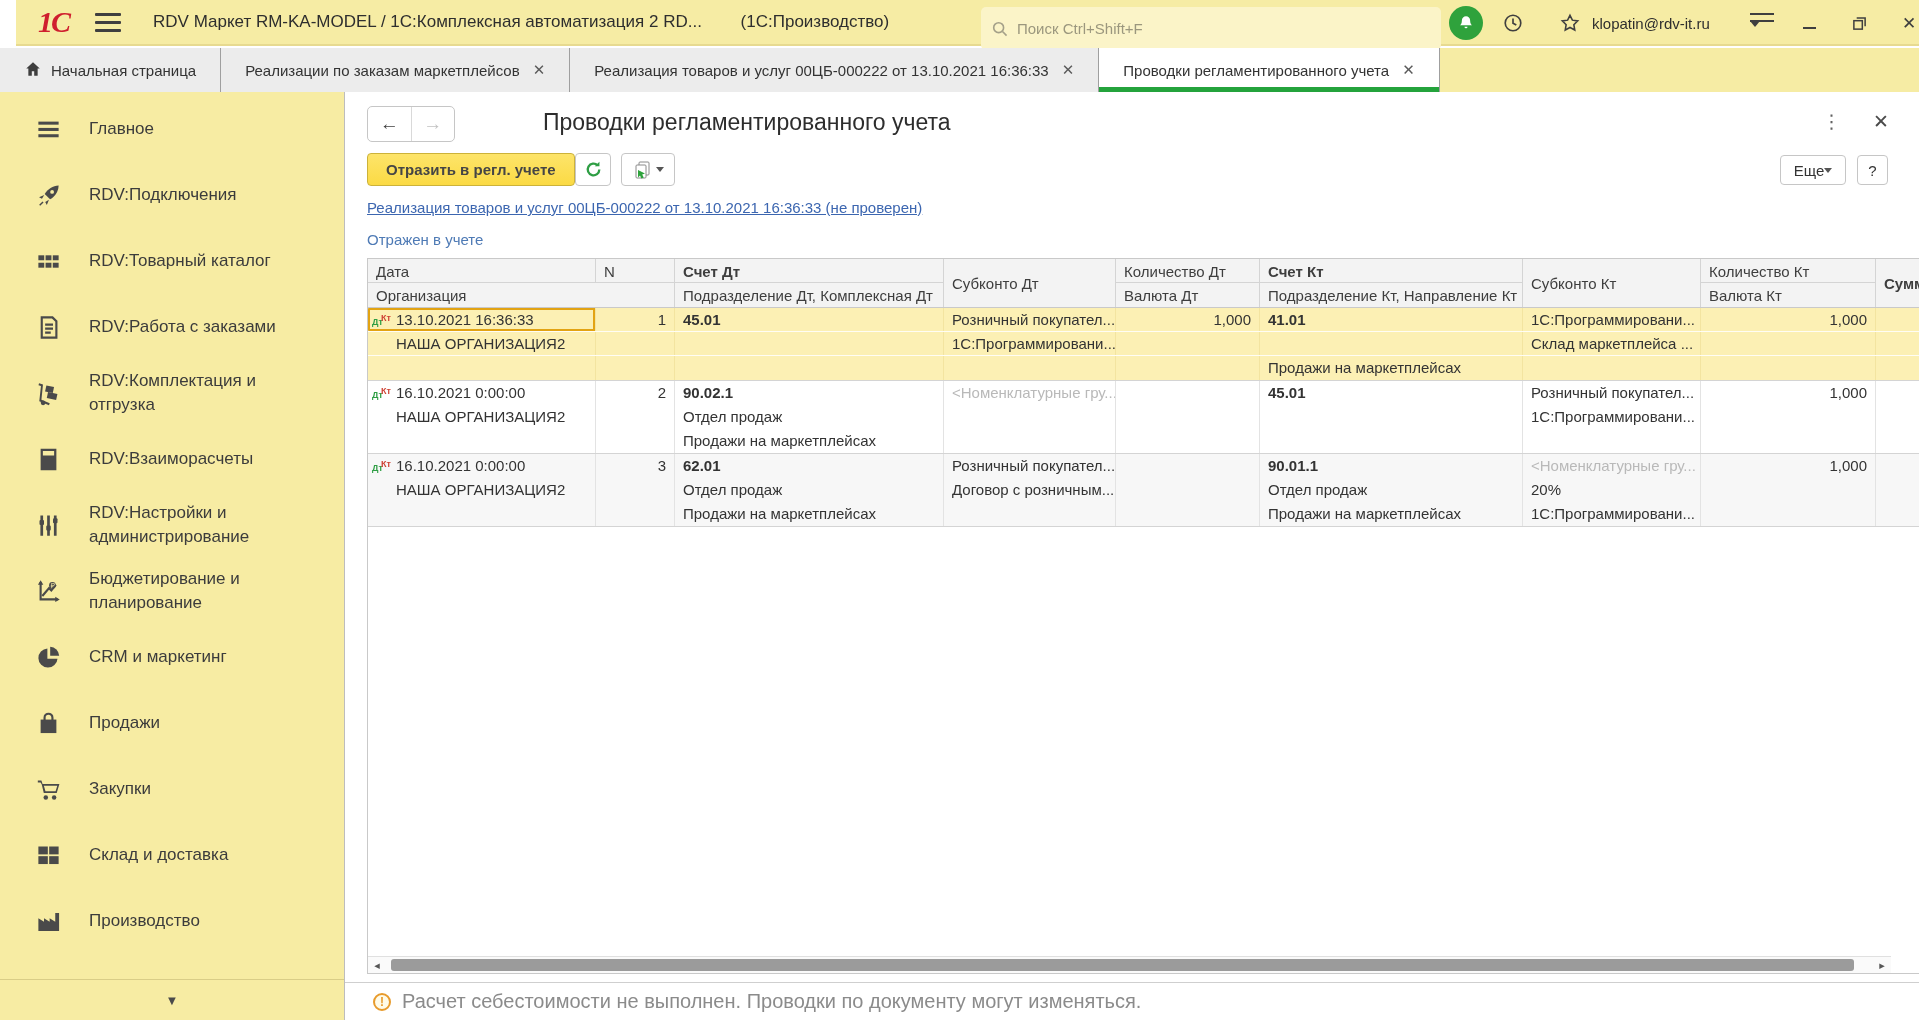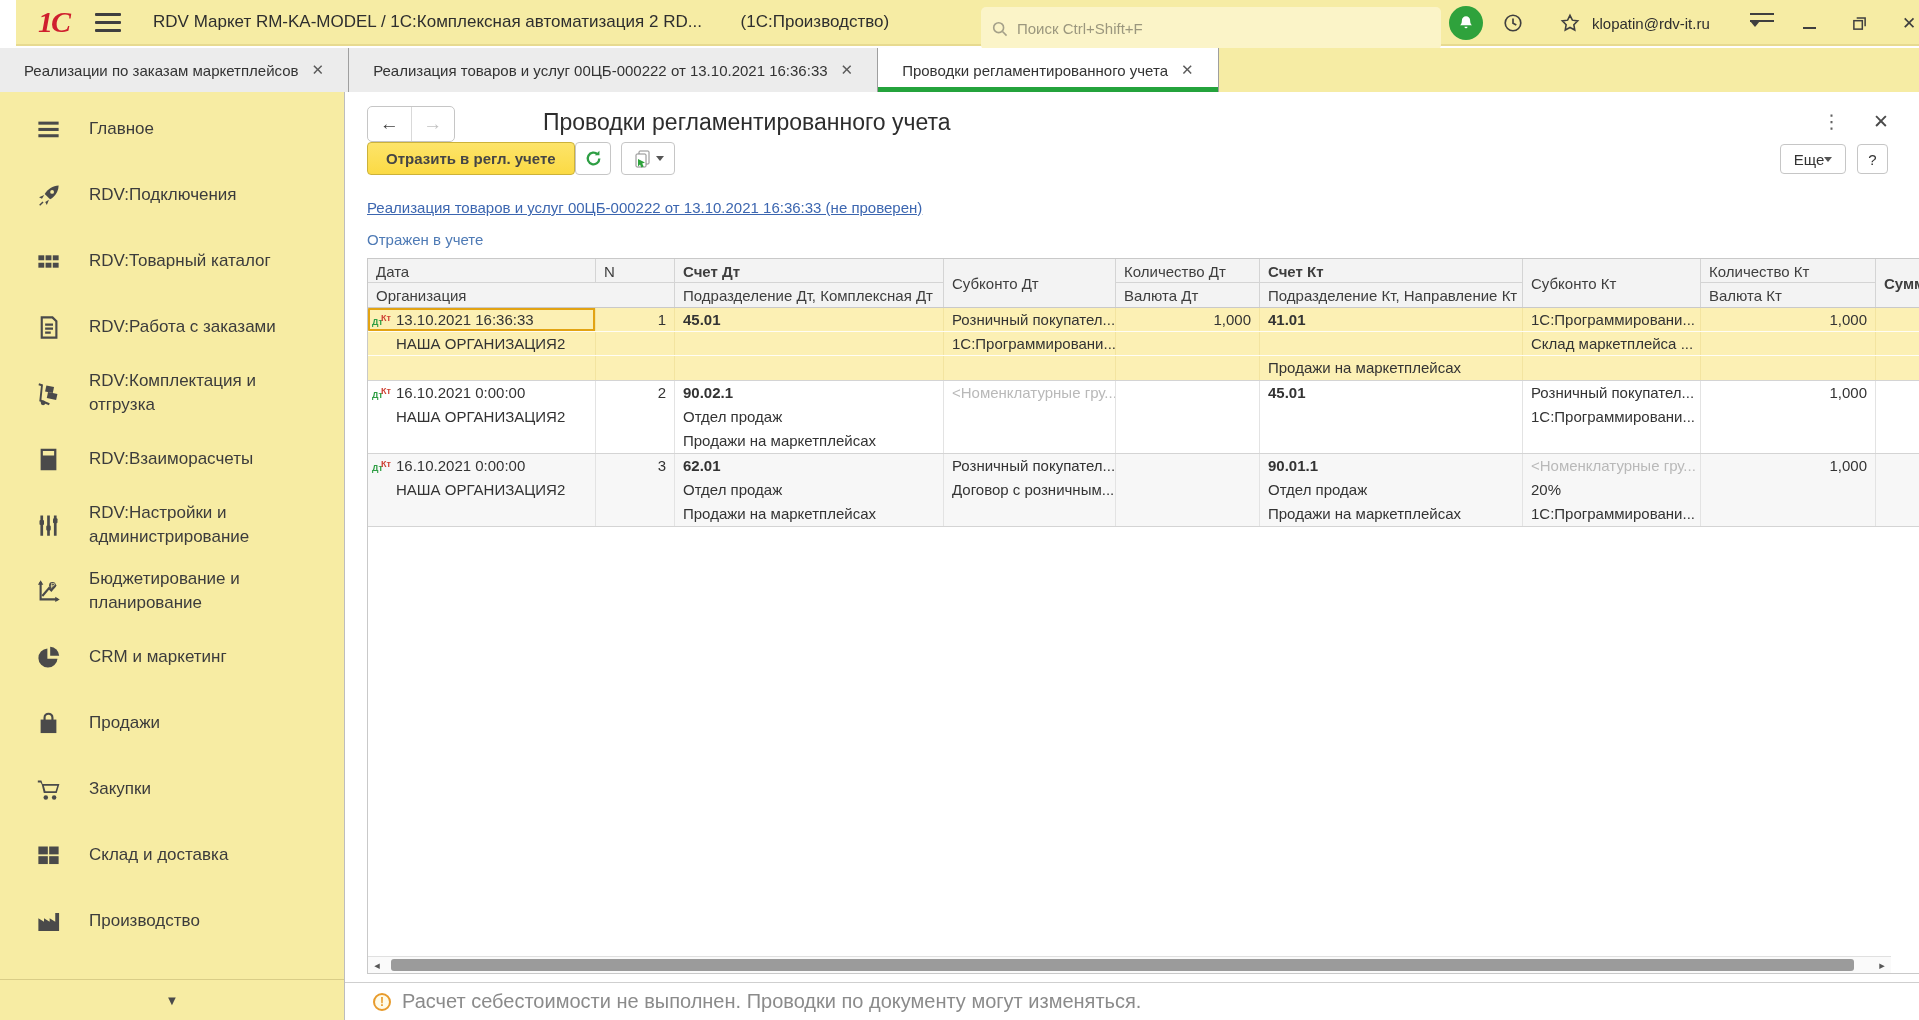--- a/index.html
+++ b/index.html
@@ -63,21 +63,21 @@
   .histgroup { position: absolute; left: 0; top: 0; width: 88px; height: 36px;
     border: 1px solid #c6c6c6; border-radius: 5px; display: flex; background: #fff; }
   .histgroup .half { flex: 1; display: flex; align-items: center; justify-content: center;
     font-size: 19px; cursor: pointer; }
   .histgroup .half.back { color: #3f3f3f; border-right: 1px solid #d9d9d9; }
   .histgroup .half.fwd { color: #c2c2c2; }
   .page-title { position: absolute; left: 176px; top: 3px; font-size: 23px; color: #2d2d2d; white-space: nowrap; }
   .nav-dots { position: absolute; right: 78px; top: 4px; font-size: 19px; color: #616161; cursor: pointer; }
   .nav-close { position: absolute; right: 30px; top: 4px; font-size: 19px; color: #4a4a4a; cursor: pointer; }
 
-  .cmdrow { position: absolute; top: 50px; left: 22px; right: 0; height: 34px; }
+  .cmdrow { position: absolute; top: 61px; left: 22px; right: 0; height: 34px; }
   .btn-yellow { position: absolute; left: 0; top: 0; height: 33px; padding: 0 18px;
     background: linear-gradient(#fde46a, #fbda44); border: 1px solid #ccb23a; border-radius: 4px;
     font-size: 15px; font-weight: bold; color: #454545; cursor: pointer;
     font-family: "Liberation Sans", sans-serif; }
   .btn-sq { position: absolute; top: 0; height: 33px; background: #fff; border: 1px solid #c6c6c6;
     border-radius: 4px; display: flex; align-items: center; justify-content: center; cursor: pointer; }
   .btn-refresh { left: 208px; width: 36px; }
   .btn-reflectdoc { left: 254px; width: 54px; gap: 4px; }
   .btn-more { position: absolute; right: 73px; top: 2px; height: 30px; width: 66px; background: #fff;
     border: 1px solid #c6c6c6; border-radius: 4px; font-size: 15px; color: #333;
@@ -188,20 +188,26 @@
     <svg width="15" height="15" viewBox="0 0 16 16">
         <path d="M5 2h9v9" fill="none" stroke="#3f3f3f" stroke-width="1.6"></path>
         <rect x="2" y="5" width="9" height="9" fill="#f6eca4" stroke="#3f3f3f" stroke-width="1.6"></rect>
       </svg>
   </div>
   <div class="win-btn" style="left:1879px">✕</div>
 </div>
 
 <div class="tabbar" id="tabbar">
     <div class="tab">
+      <span><svg width="18" height="18" viewBox="0 0 24 24">
+          <path fill="#3e3e3e" d="M12 3l9 8.4h-2.8V21h-4.6v-6h-3.2v6H5.8v-9.6H3z"></path>
+        </svg></span>
+      <span>Начальная страница</span>
+    </div>
+    <div class="tab">
       <span>Реализации по заказам маркетплейсов</span>
       <span class="x">✕</span>
     </div>
     <div class="tab">
       <span>Реализация товаров и услуг 00ЦБ-000222 от 13.10.2021 16:36:33</span>
       <span class="x">✕</span>
     </div>
     <div class="tab active">
       <span>Проводки регламентированного учета</span>
       <span class="x">✕</span>

